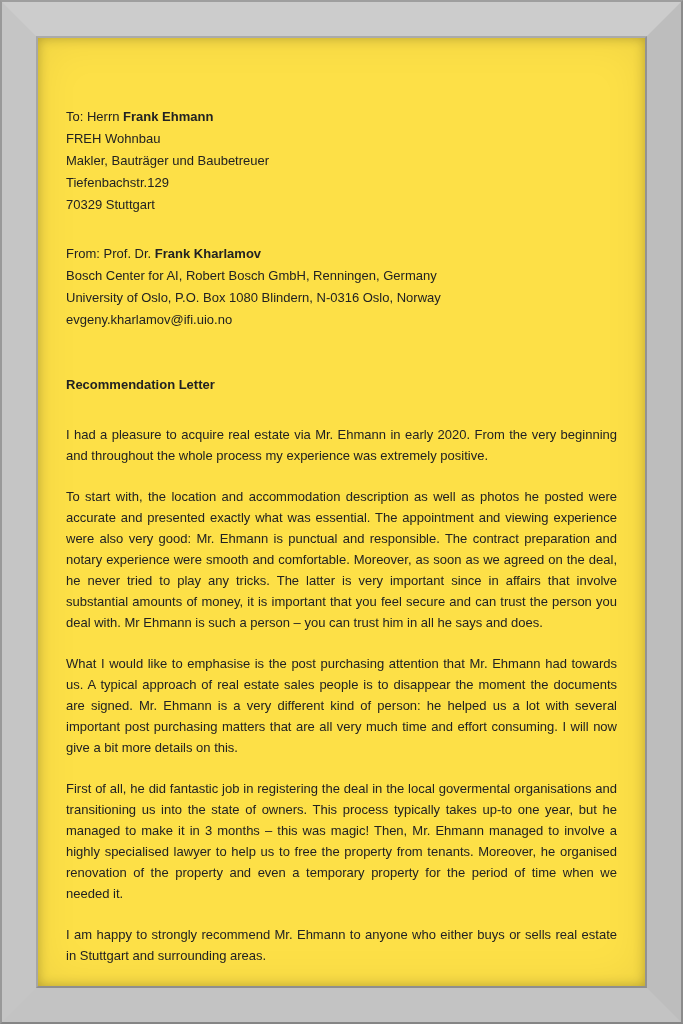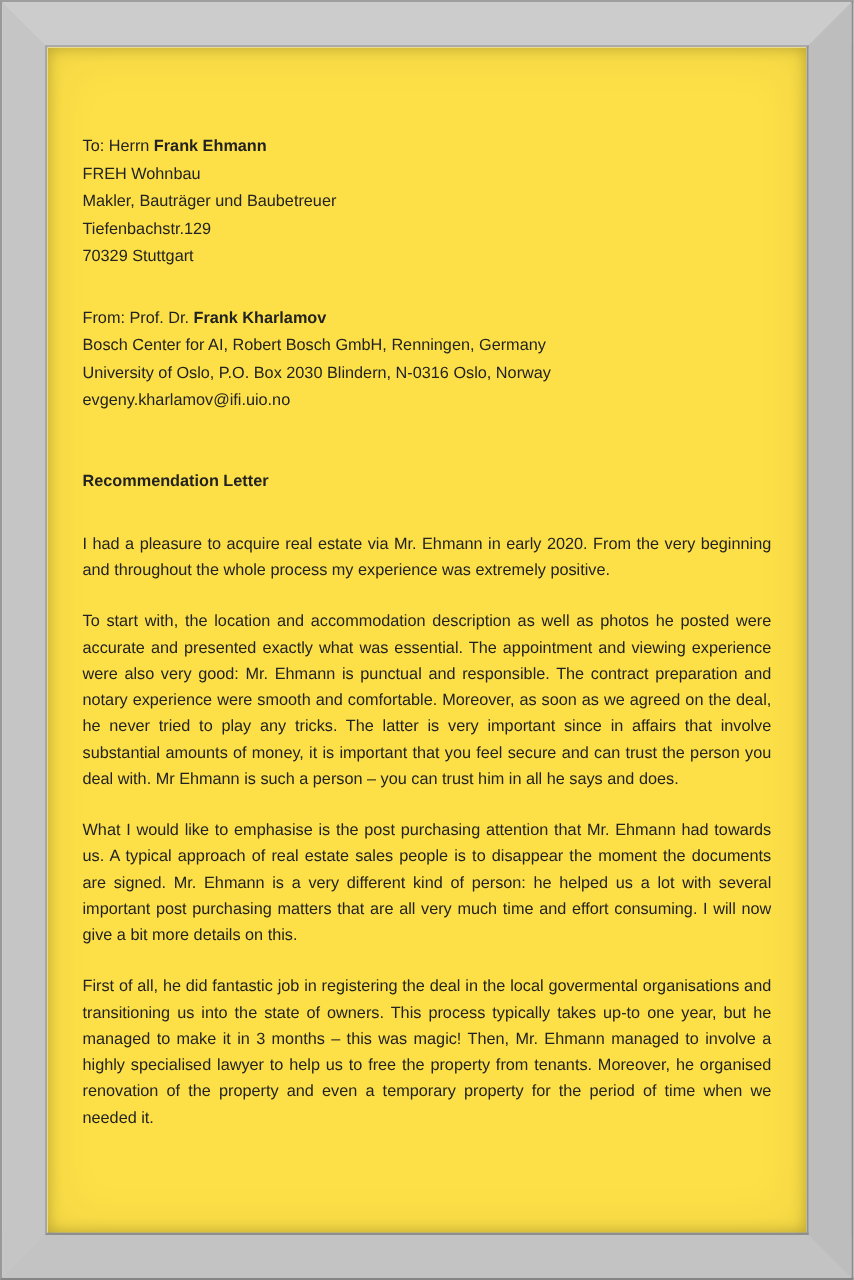--- a/index.html
+++ b/index.html
@@ -93,28 +93,29 @@
             <p><span>To: Herrn </span><strong>Frank Ehmann</strong></p>
             <p>FREH Wohnbau</p>
             <p>Makler, Bauträger und Baubetreuer</p>
             <p>Tiefenbachstr.129</p>
             <p>70329 Stuttgart</p>
           </div>
 
           <div class="address-block sender-block">
             <p><span>From: Prof. Dr. </span><strong>Frank Kharlamov</strong></p>
             <p>Bosch Center for AI, Robert Bosch GmbH, Renningen, Germany</p>
-            <p>University of Oslo, P.O. Box 2030 Blindern, N-0316 Oslo, Norway</p>
+            <p>University of Oslo, P.O. Box 1080 Blindern, N-0316 Oslo, Norway</p>
             <p>evgeny.kharlamov@ifi.uio.no</p>
           </div>
 
           <p class="subject">Recommendation Letter</p>
 
           <p class="body-paragraph">I had a pleasure to acquire real estate via Mr. Ehmann in early 2020. From the very beginning and throughout the whole process my experience was extremely positive.</p>
           <p class="body-paragraph">To start with, the location and accommodation description as well as photos he posted were accurate and presented exactly what was essential. The appointment and viewing experience were also very good: Mr. Ehmann is punctual and responsible. The contract preparation and notary experience were smooth and comfortable. Moreover, as soon as we agreed on the deal, he never tried to play any tricks. The latter is very important since in affairs that involve substantial amounts of money, it is important that you feel secure and can trust the person you deal with. Mr Ehmann is such a person – you can trust him in all he says and does.</p>
           <p class="body-paragraph">What I would like to emphasise is the post purchasing attention that Mr. Ehmann had towards us. A typical approach of real estate sales people is to disappear the moment the documents are signed. Mr. Ehmann is a very different kind of person: he helped us a lot with several important post purchasing matters that are all very much time and effort consuming. I will now give a bit more details on this.</p>
           <p class="body-paragraph">First of all, he did fantastic job in registering the deal in the local govermental organisations and transitioning us into the state of owners. This process typically takes up-to one year, but he managed to make it in 3 months – this was magic! Then, Mr. Ehmann managed to involve a highly specialised lawyer to help us to free the property from tenants. Moreover, he organised renovation of the property and even a temporary property for the period of time when we needed it.</p>
+          <p class="body-paragraph">I am happy to strongly recommend Mr. Ehmann to anyone who either buys or sells real estate in Stuttgart and surrounding areas.</p>
 
         </div>
       </div>
     </div>
   </div>
 </div>
 
 </body></html>

